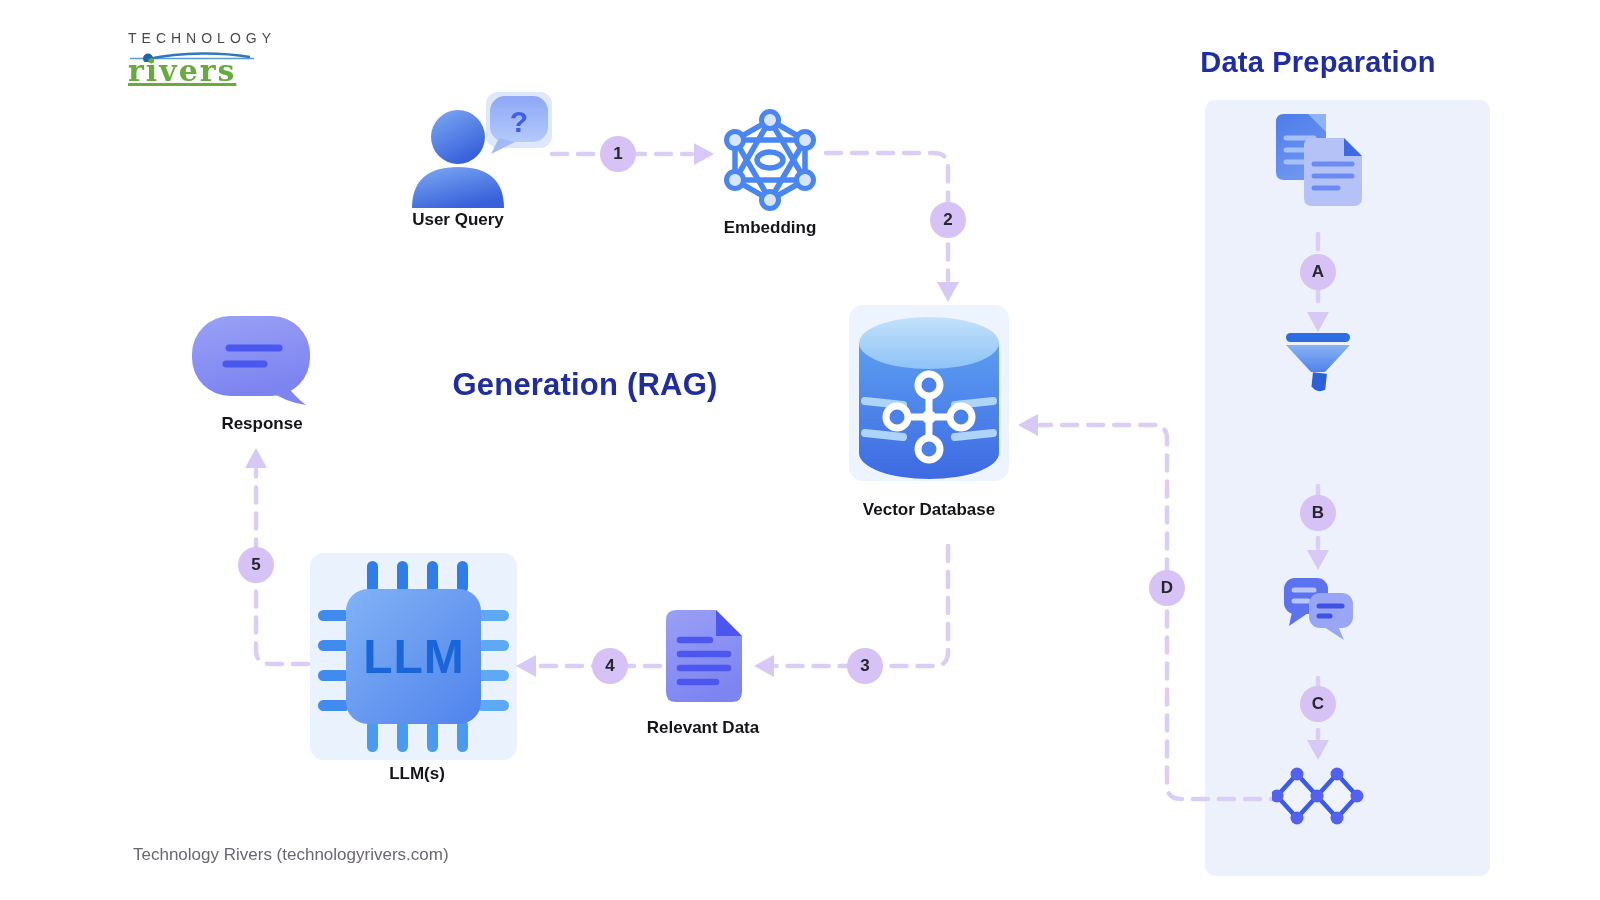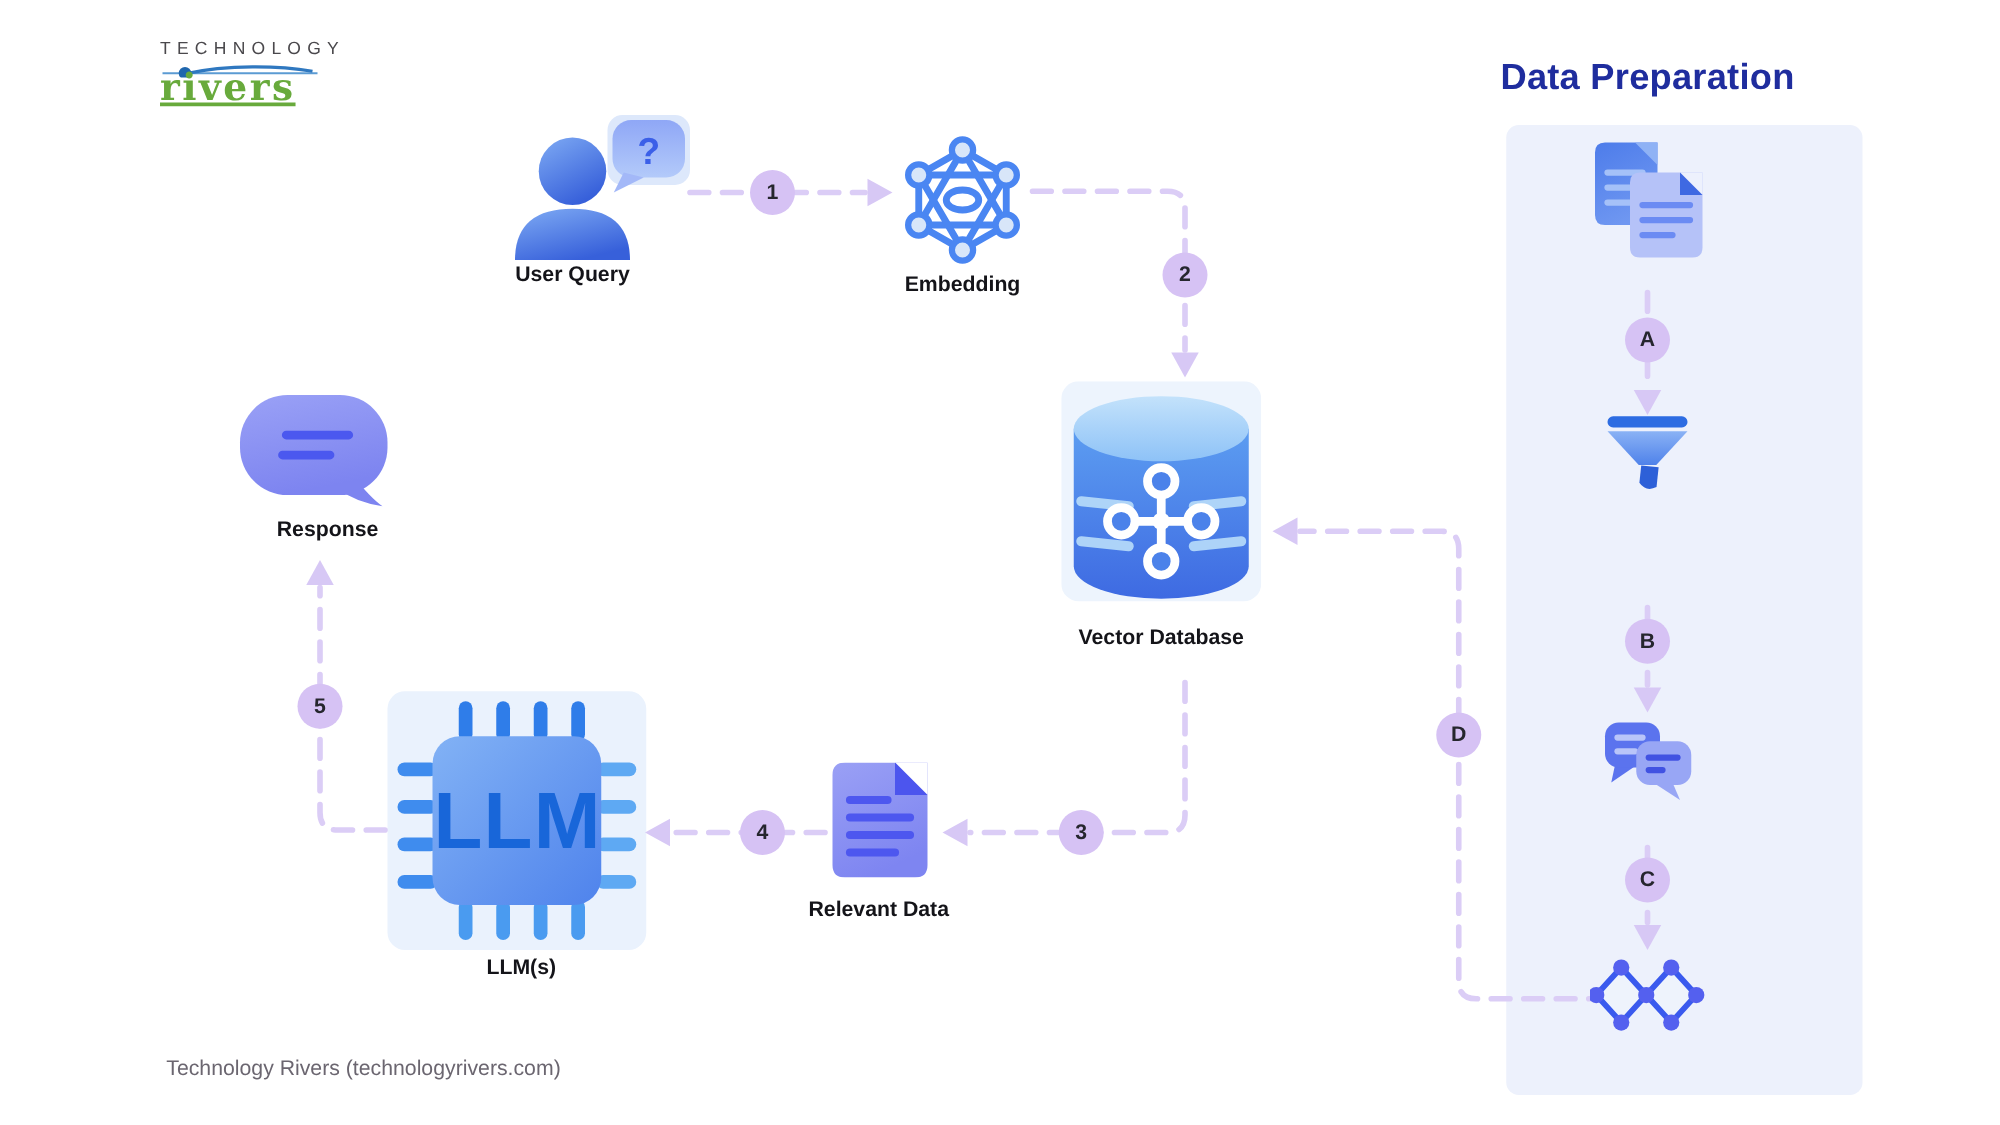--- a/index.html
+++ b/index.html
@@ -39,41 +39,42 @@
   .dp-panel { position:absolute; left:1205px; top:100px; width:285px; height:776px;
               background:#edf1fc; border-radius:10px; z-index:1; }
 
   .icon { position:absolute; z-index:4; }
 
   
   .llm-bg { position:absolute; left:310px; top:553px; width:207px; height:207px;
             background:#eaf2fd; border-radius:14px; z-index:2; }
   .llm-text { position:absolute; left:345px; top:622px; width:138px; height:68px; z-index:5;
               display:flex; align-items:center; justify-content:center;
-              font-size:64px; font-weight:700; color:#1866d9; letter-spacing:1px; }
+              font-size:48px; font-weight:700; color:#1866d9; letter-spacing:1px; }
   .bubble-q { position:absolute; left:488px; top:98px; width:62px; height:48px; z-index:5;
               display:flex; align-items:center; justify-content:center;
               font-size:30px; font-weight:700; color:#3b5fe8; }
 </style>
 </head>
 <body>
 
 <div class="canvas">
 
   <div class="logo">
     <div class="logo-top">TECHNOLOGY</div>
     <svg class="logo-swoosh" width="128" height="13" viewBox="0 0 128 13">
       <line x1="2" y1="9.5" x2="126" y2="9.5" stroke="#5b9bd3" stroke-width="1.6"></line>
       <path d="M20,10 C55,2.5 95,3.5 122,8" stroke="#2f78c0" stroke-width="2.6" fill="none"></path>
       <circle cx="20" cy="9.5" r="5" fill="#1f66ad"></circle>
     </svg>
     <div class="logo-bottom">rivers</div>
   </div>
 
   <div class="rag-title">
+    <div>Generation (RAG)</div>
   </div>
 
   <div class="dp-panel"></div>
   <div class="dp-title">Data Preparation</div>
 
   <svg class="arrows" width="1600" height="900" viewBox="0 0 1600 900">
     <path class="dash" d="M552,154 H692"></path>
     <polygon class="ahead" points="714,154 694,143 694,165"></polygon>
 
     <path class="dash" d="M826,153 H934 Q948,153 948,167 V280"></path>

